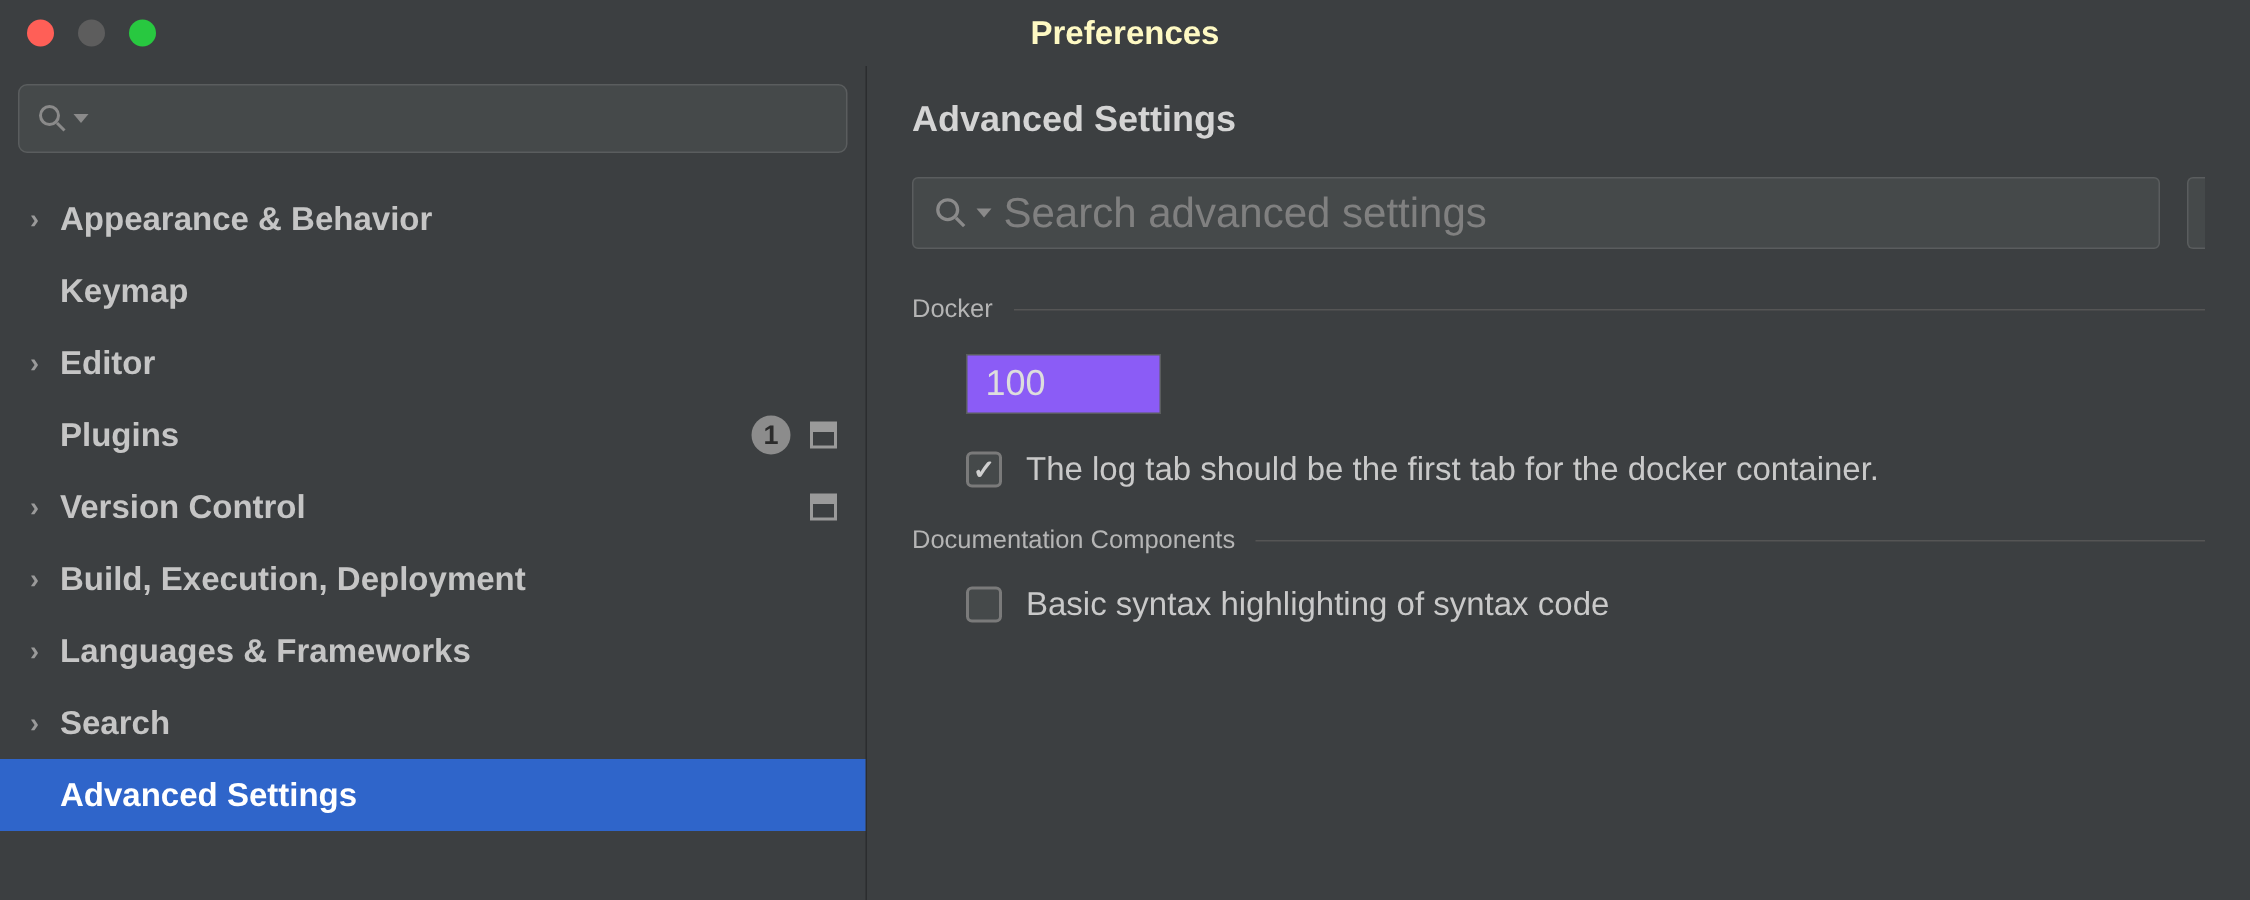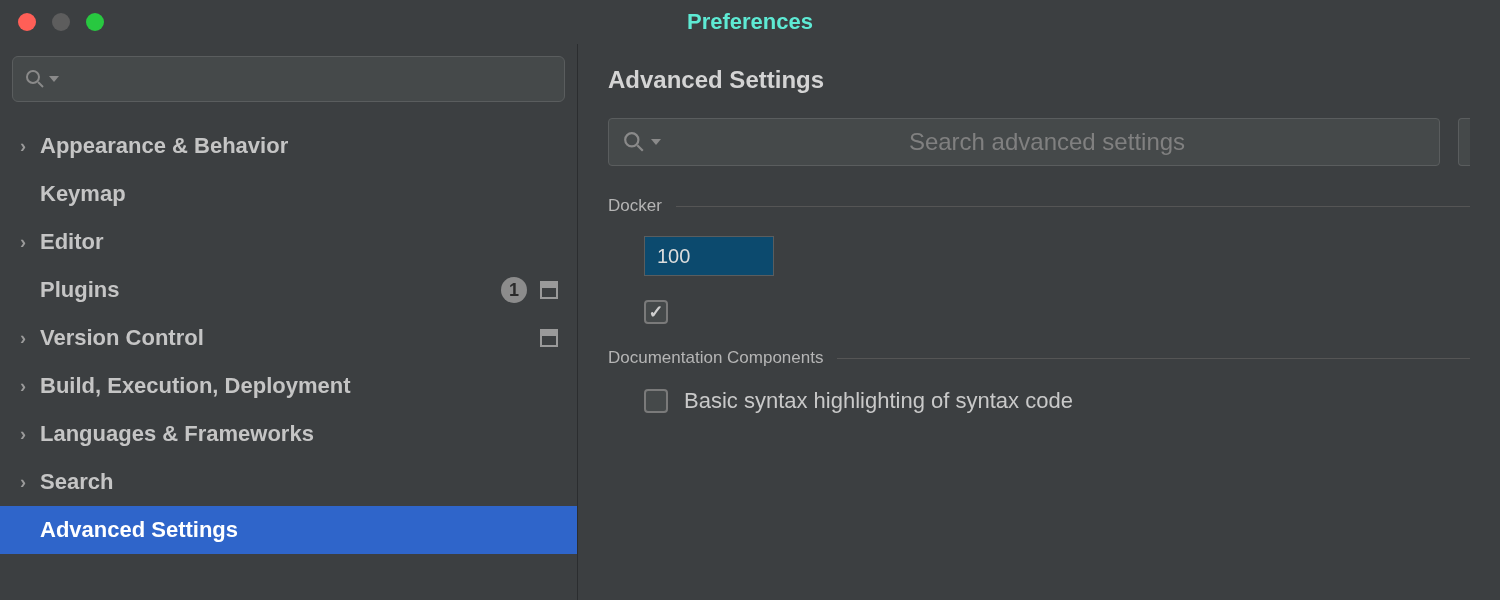--- a/index.html
+++ b/index.html
@@ -23,21 +23,21 @@
     gap: 16px;
     padding-left: 18px;
     align-items: center;
   }
   .tl { width: 18px; height: 18px; border-radius: 50%; }
   .tl-red    { background: #ff5f57; }
   .tl-yellow { background: #5d5d5d; }
   .tl-green  { background: #28c840; }
   .title {
     position: absolute; left: 0; right: 0; text-align: center;
-    font-size: 22px; color: #5eead4; font-weight: 600;
+    font-size: 22px; color: #fef9c3; font-weight: 600;
     pointer-events: none;
   }
   .content {
     flex: 1; display: flex; min-height: 0;
   }
   .sidebar {
     width: 578px; flex: none;
     display: flex; flex-direction: column;
     border-right: 1px solid #2b2d2f;
     background: #3c3f41;
@@ -97,21 +97,21 @@
     margin-bottom: 24px;
   }
   .main-search-row { display:flex; align-items:center; gap:18px; margin-bottom: 30px;}
   .main-search {
     flex: 1; height: 48px;
     background: #45494a; border: 1px solid #5a5d5e; border-radius: 4px;
     display: flex; align-items: center; padding: 0 14px; gap: 8px;
   }
   .main-search input {
     flex: 1; background: transparent; border: none; outline: none;
-    color: #ddd; font-size: 24px; text-align: center;
+    color: #ddd; font-size: 28px;
   }
   .main-search input::placeholder { color: #808080; }
   .extra-box {
     width: 12px; height: 48px;
     border: 1px solid #5a5d5e; border-right: none; border-radius: 4px 0 0 4px;
     background: #45494a;
   }
   .section-header {
     display: flex; align-items: center; gap: 14px;
     font-size: 17px; color: #b5b5b5;
@@ -128,22 +128,22 @@
     width: 24px; height: 24px; flex:none;
     border: 2px solid #7a7a7a; border-radius: 4px;
     display: inline-flex; align-items: center; justify-content: center;
     background: #45494a;
   }
   .checkbox.checked::after {
     content: "✓"; color: #cfcfcf; font-size: 18px; font-weight: 900; line-height:1;
   }
   .num-input {
     width: 130px; height: 40px;
-    background: #0c4a6e; border: 1px solid #5a5d5e;
-    color: #ddd; font-size: 20px; padding: 0 12px;
+    background: #8b5cf6; border: 1px solid #5a5d5e;
+    color: #ddd; font-size: 24px; padding: 0 12px;
     outline: none;
   }
   .docs-section { }
 </style>
 </head>
 <body>
 
 <div class="titlebar">
   <div class="traffic-lights">
     <div class="tl tl-red"></div>
@@ -243,20 +243,21 @@
       <span class="line"></span>
     </div>
 
 
     <div class="setting-row">
       <input class="num-input" type="text" value="100" style="">
     </div>
 
     <div class="setting-row">
       <span class="checkbox checked"></span>
+      <span>The log tab should be the first tab for the docker container.</span>
     </div>
 
     <div class="docs-section">
       <div class="section-header">
         <span>Documentation Components</span>
         <span class="line"></span>
       </div>
       <div class="setting-row">
         <span class="checkbox"></span>
         <span>Basic syntax highlighting of syntax code</span>

